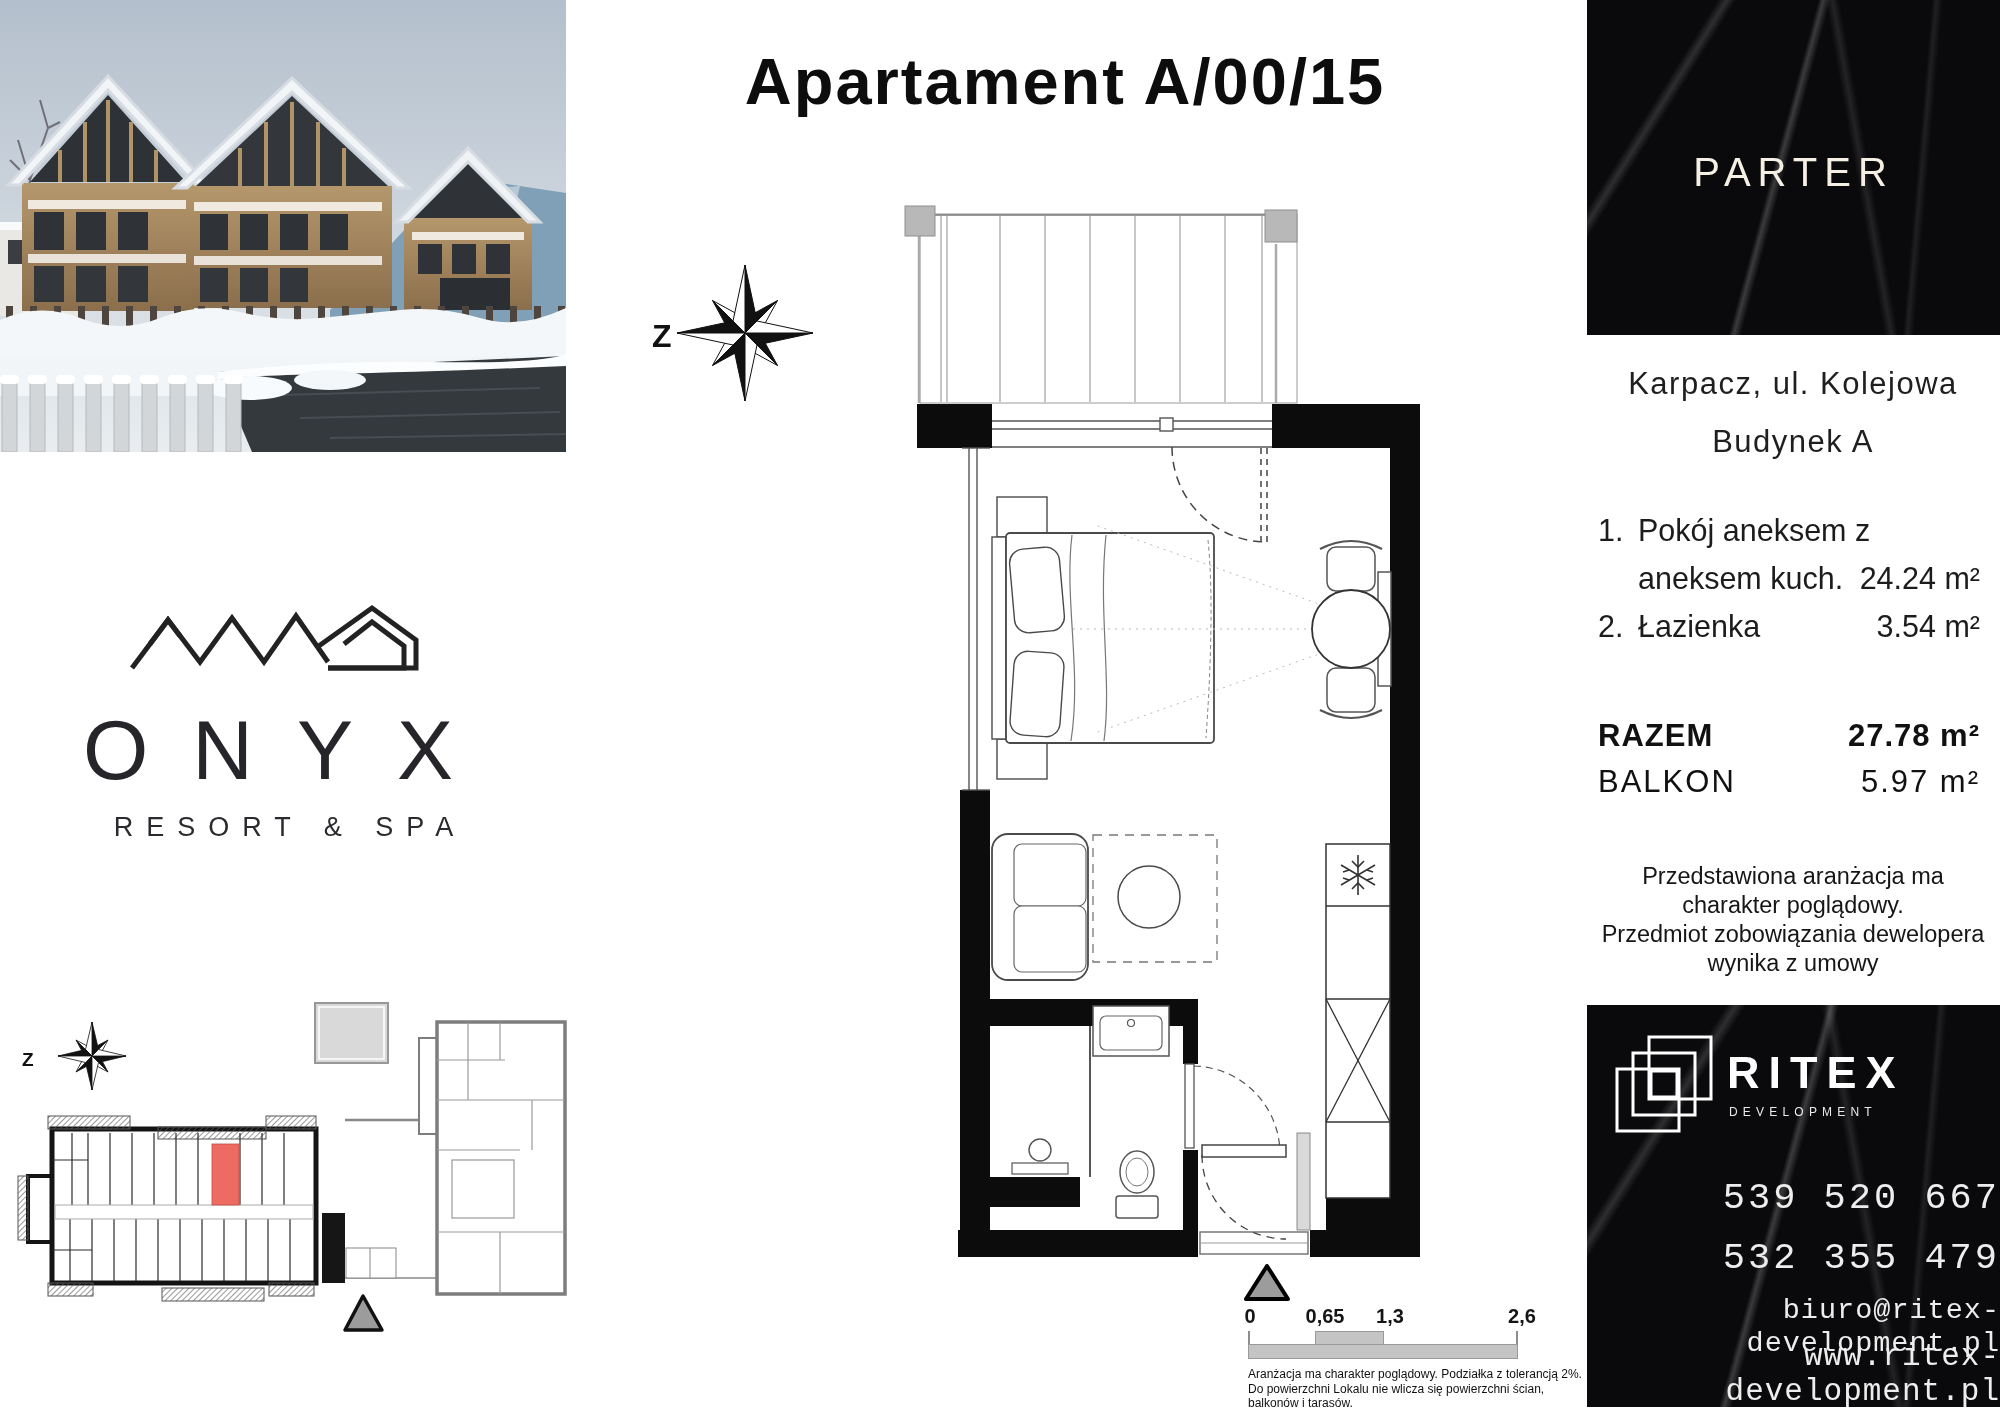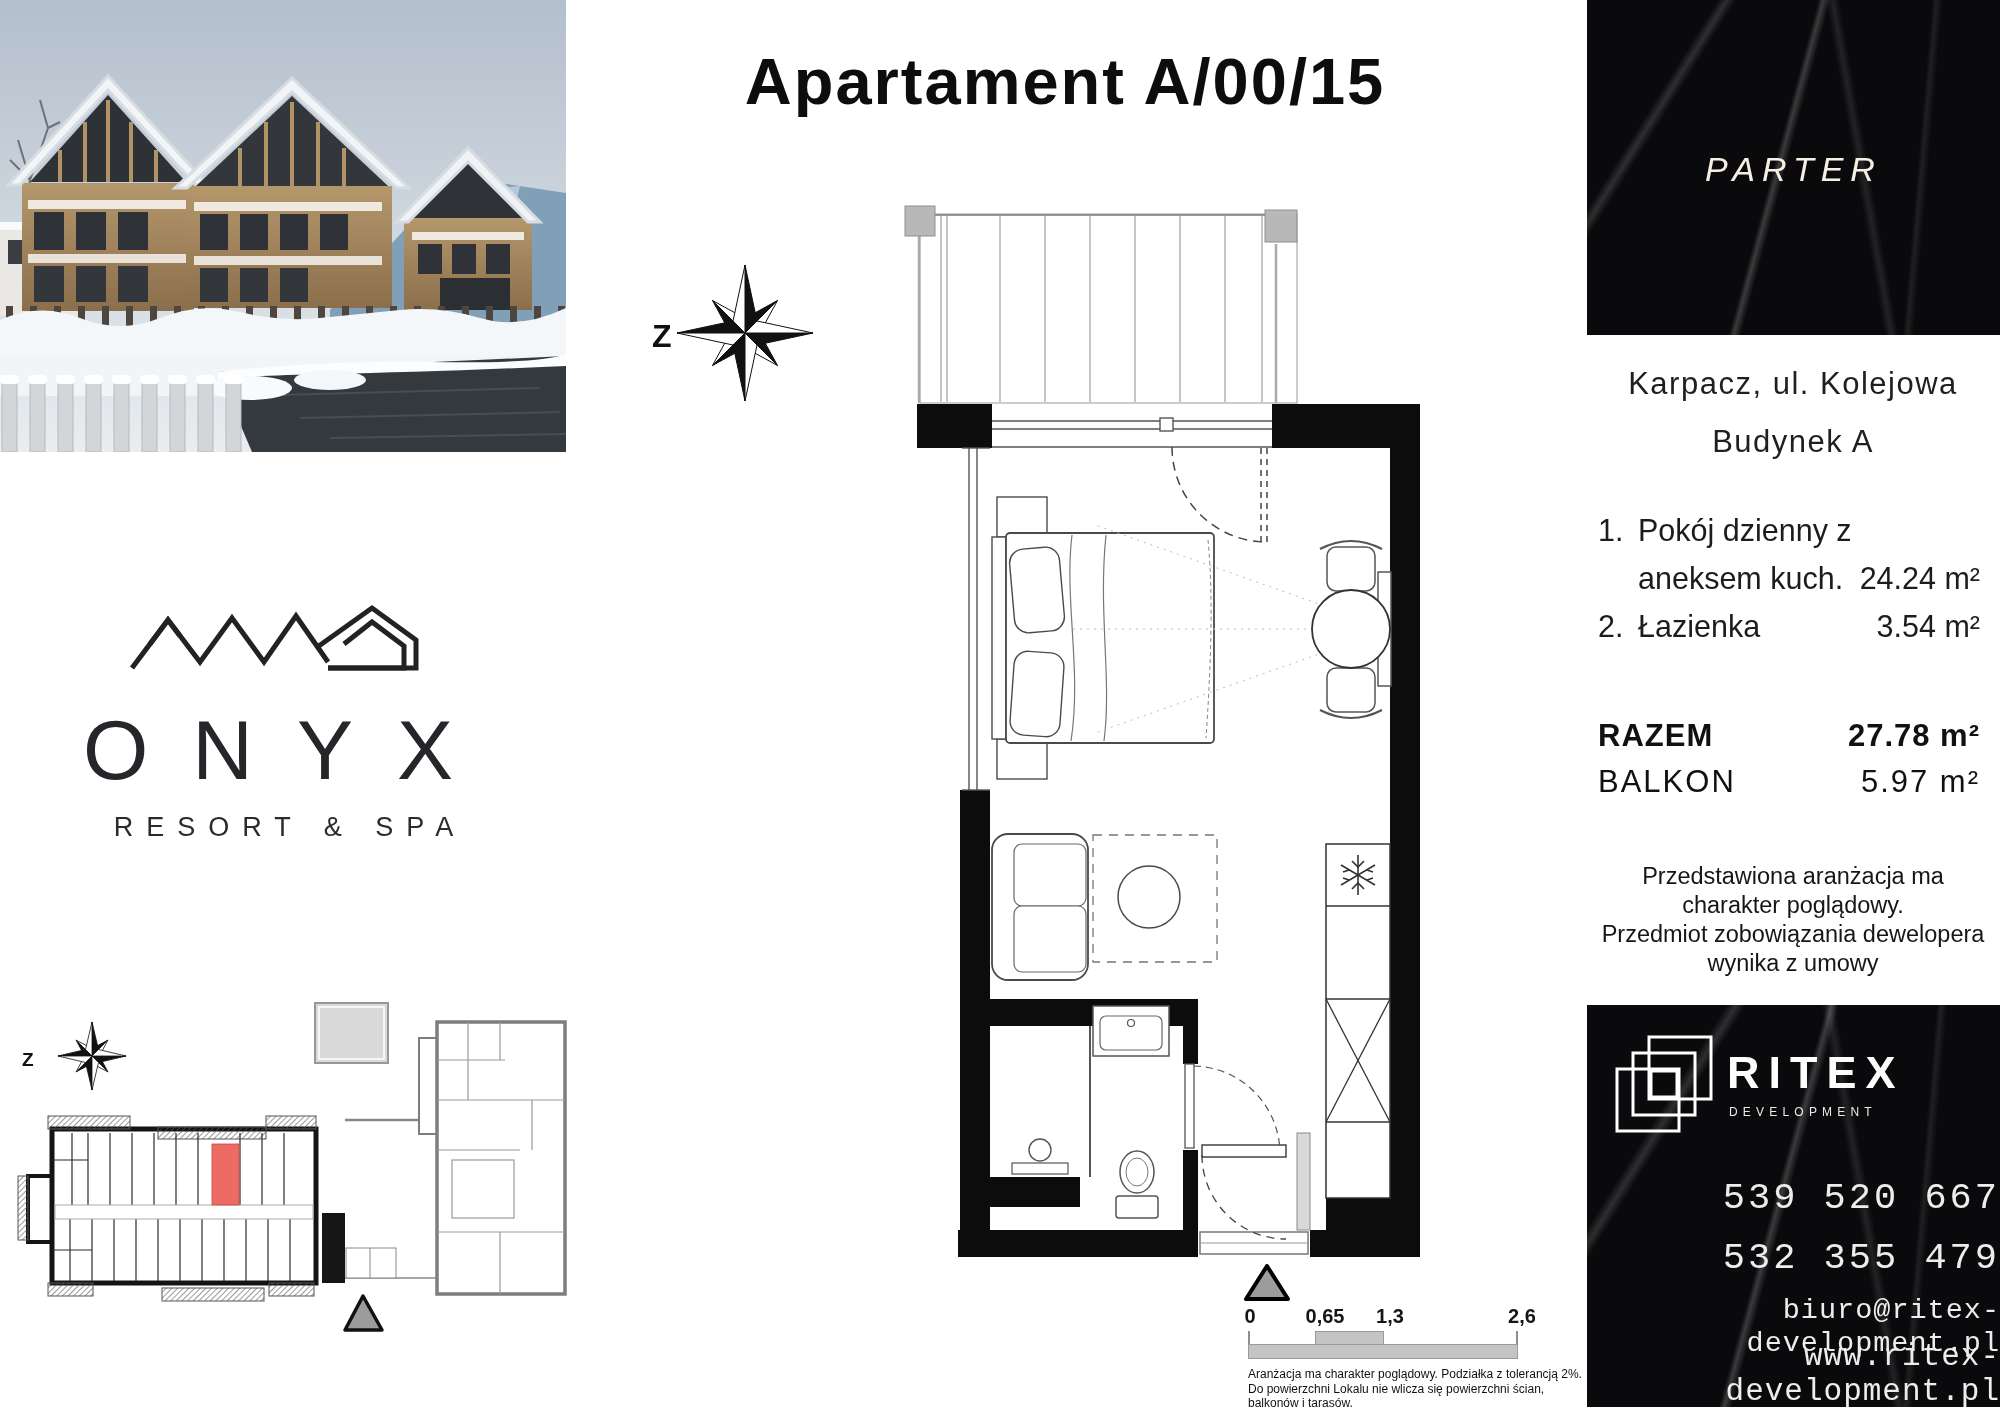--- a/index.html
+++ b/index.html
@@ -9,21 +9,21 @@
   .title{left:600px;top:44px;width:930px;text-align:center;font-size:65px;font-weight:bold;letter-spacing:2px;color:#0d0d0d;}
   
   .marble{background-color:#0a0a0c;
     background-image:
       linear-gradient(105deg, transparent 46%, rgba(255,255,255,.20) 47%, transparent 48.5%),
       linear-gradient(80deg, transparent 63%, rgba(255,255,255,.10) 64.5%, transparent 66%),
       linear-gradient(122deg, transparent 21%, rgba(255,255,255,.15) 22.5%, transparent 24%),
       linear-gradient(95deg, transparent 78%, rgba(255,255,255,.09) 79%, transparent 80.5%);}
   .marble-top{left:1587px;top:0;width:413px;height:335px;}
   .parter{position:absolute;left:0;top:150px;width:100%;text-align:center;
-    font-size:34px;letter-spacing:7px;color:#f6efe4;font-weight:400;font-style:italic;}
+    font-size:40px;letter-spacing:7px;color:#f6efe4;font-weight:400;}
   
   .addr{left:1585px;width:416px;text-align:center;font-size:31px;letter-spacing:1.5px;color:#1f1f1f;}
   .addr1{top:366px;} .addr2{top:424px;}
   
   .rooms{left:1598px;top:506px;width:382px;font-size:30.5px;color:#1c1c1c;}
   .room-row{display:flex;line-height:48px;}
   .room-no{width:40px;flex:0 0 auto;}
   .room-name{flex:1 1 auto;}
   .room-area{flex:0 0 auto;text-align:right;}
   
@@ -478,21 +478,21 @@
 <div class="abs marble marble-top">
   <div class="parter">PARTER</div>
 </div>
 
 <div class="abs addr addr1">Karpacz, ul. Kolejowa</div>
 <div class="abs addr addr2">Budynek A</div>
 
 <div class="abs rooms">
   <div class="room-row">
     <span class="room-no">1.</span>
-    <span class="room-name">Pokój dzienny z</span>
+    <span class="room-name">Pokój aneksem z</span>
   </div>
   <div class="room-row">
     <span class="room-no"></span>
     <span class="room-name">aneksem kuch.</span>
     <span class="room-area">24.24 m²</span>
   </div>
   <div class="room-row">
     <span class="room-no">2.</span>
     <span class="room-name">Łazienka</span>
     <span class="room-area">3.54 m²</span>

